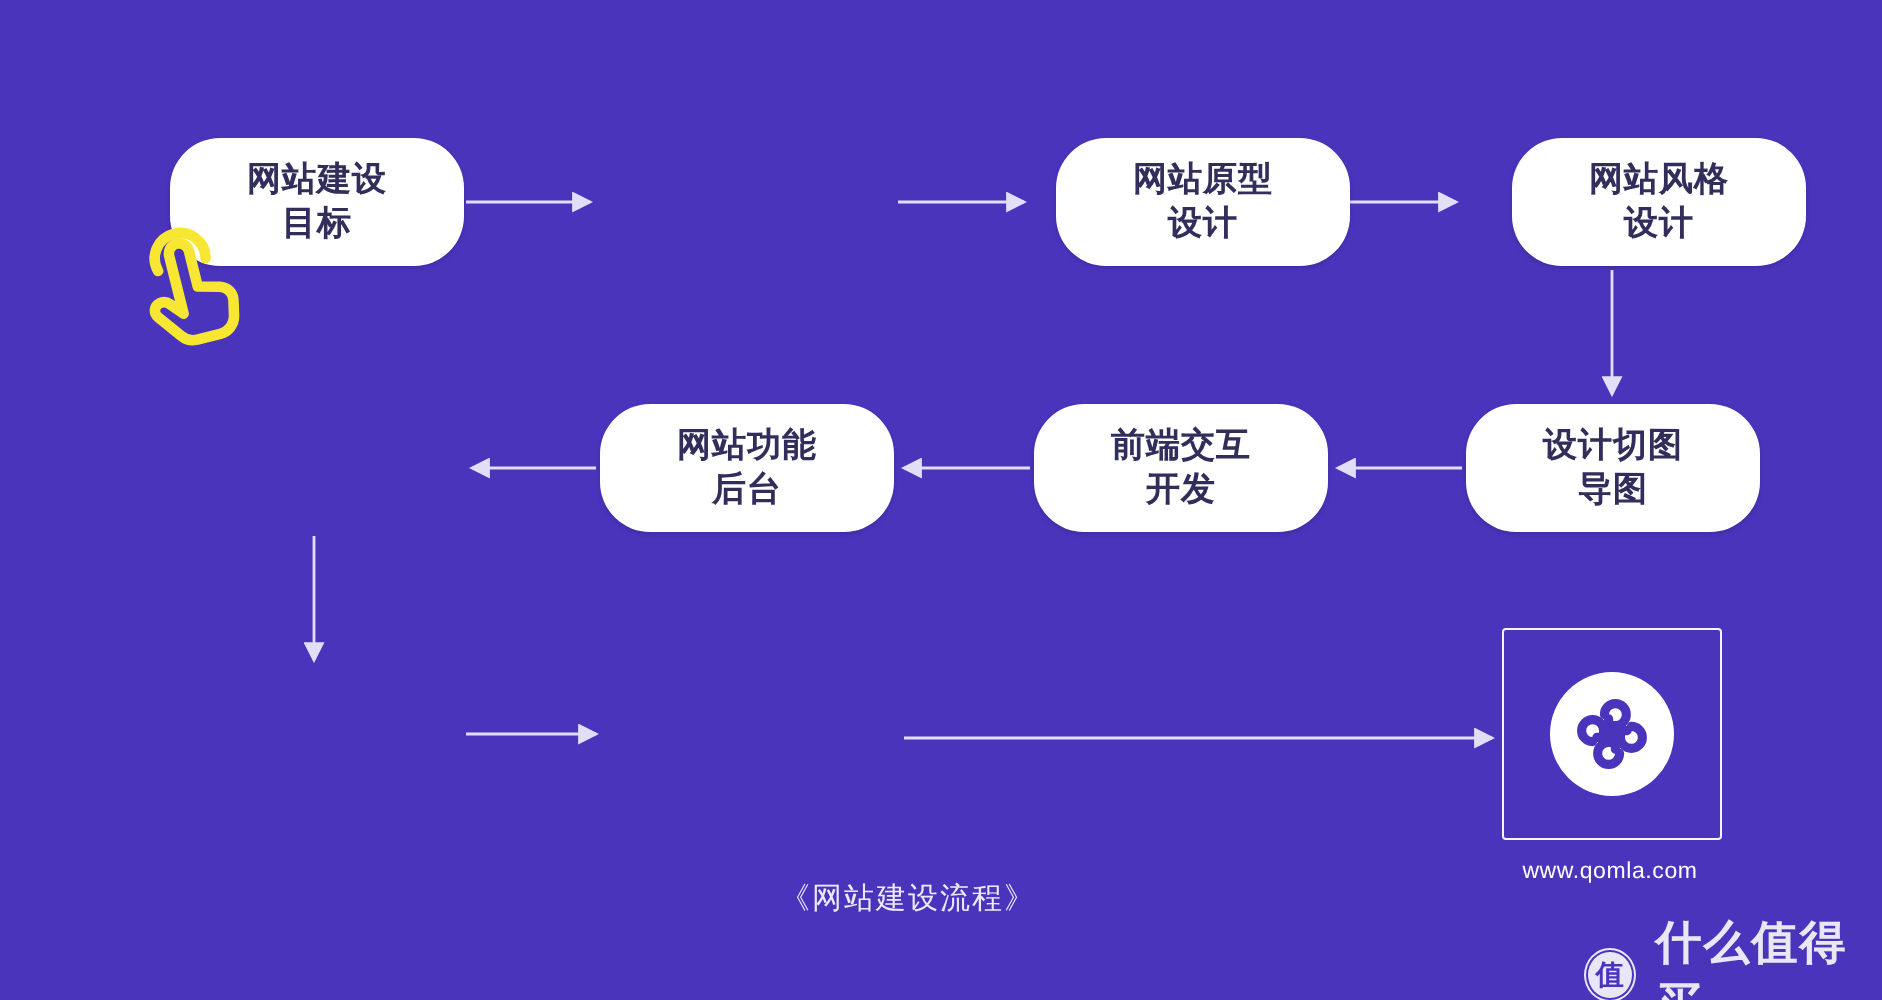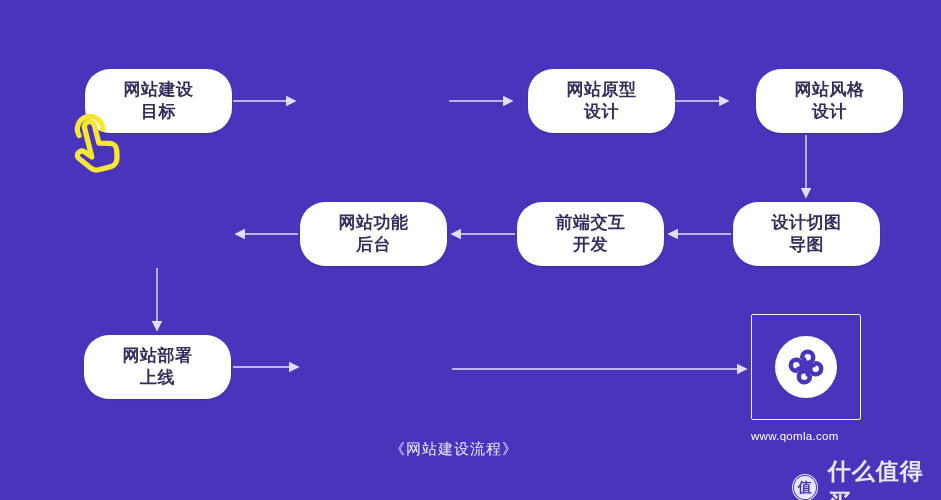--- a/index.html
+++ b/index.html
@@ -23,21 +23,21 @@
   .logo-box{
     position:absolute;left:751px;top:314px;width:108px;height:104px;
     border:1.5px solid rgba(255,255,255,.95);border-radius:2px;
     display:flex;align-items:center;justify-content:center;
   }
   .logo-circle{
     width:62px;height:62px;border-radius:50%;background:#FFFFFF;
     display:flex;align-items:center;justify-content:center;
   }
   .logo-url{
-    position:absolute;left:751px;top:430px;width:108px;
+    position:absolute;left:751px;top:430px;width:108px;text-align:center;
     color:#FFFFFF;font-size:11.5px;letter-spacing:.3px;
   }
   .caption{
     position:absolute;left:0;top:440px;width:908px;text-align:center;
     color:#ECE9FB;font-size:15px;letter-spacing:1px;
   }
   .hand{position:absolute;left:62px;top:110px;width:76px;height:72px;transform:rotate(-14deg);}
   .watermark{
     position:absolute;left:792px;top:456px;display:flex;align-items:center;gap:10px;
     opacity:.88;
@@ -100,24 +100,20 @@
     <span>后台</span>
   </div>
   <div class="node n6">
     <span>前端交互</span>
     <span>开发</span>
   </div>
   <div class="node n7">
     <span>设计切图</span>
     <span>导图</span>
   </div>
-  <div class="node n8">
-    <span>网站部署</span>
-    <span>上线</span>
-  </div>
 
   <div class="hand">
     <svg viewBox="0 0 34 34" width="76" height="72">
       <g fill="none" stroke="#F7E733" stroke-width="2.5" stroke-linecap="round" stroke-linejoin="round">
         <path d="M 8.6 9.8 A 6 6 0 1 1 20.2 9.6"></path>
         <path d="M 12 17 V 7 a 2.4 2.4 0 0 1 4.8 0 v 8.6 l 5 1.3 c 1.7 .45 2.75 2.15 2.4 3.85 l -.75 3.6 c -.45 2 -2.2 3.4 -4.2 3.4 h -5.6 c -1.35 0 -2.6 -.63 -3.4 -1.7 l -4.3 -5.7 c -.85 -1.15 -.25 -2.8 1.15 -3.1 .85 -.18 1.73 .12 2.3 .8 l 2.6 3 z"></path>
       </g>
     </svg>
   </div>
 

